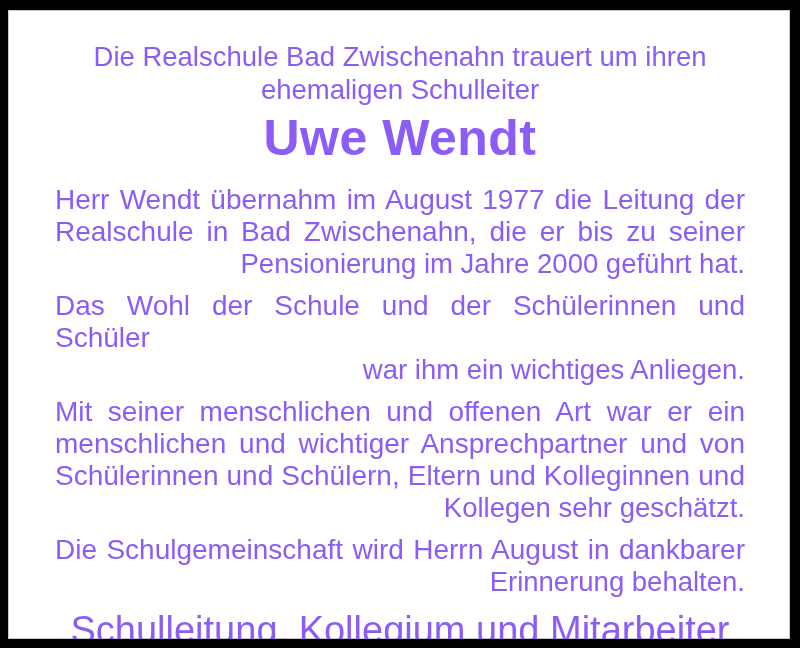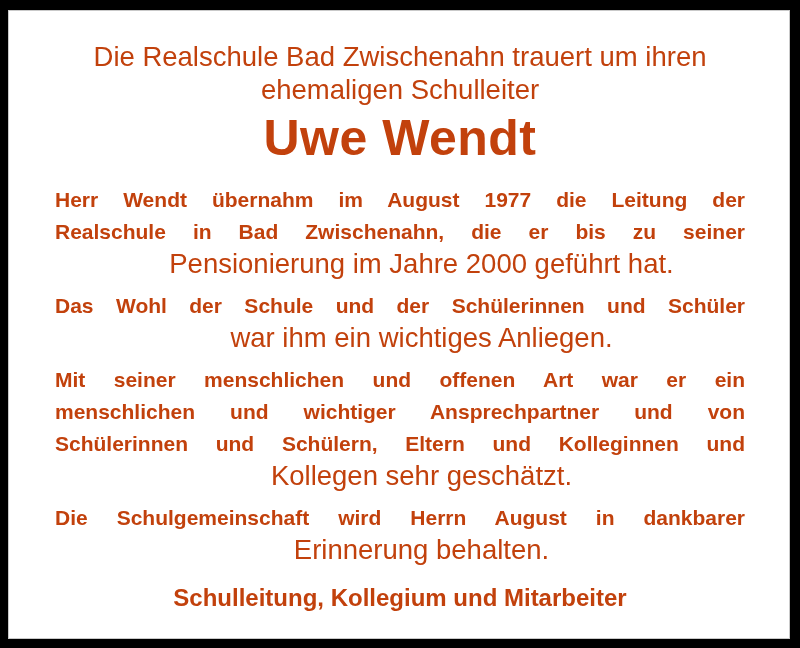--- a/index.html
+++ b/index.html
@@ -12,21 +12,21 @@
     box-sizing: border-box;
     width: 800px;
     height: 648px;
     background: #ffffff;
     border-style: solid;
     border-color: #000000;
     border-width: 10px 10px 9px 8px;
     box-shadow: inset 0 0 0 1px #c9c9c9;
     padding: 30px 45px 0 47px;
     font-family: "Liberation Sans", sans-serif;
-    color: #c2410c;
+    color: #8b5cf6;
     overflow: hidden;
   }
   .hline {
     font-size: 27.5px;
     line-height: 33px;
     text-align: center;
     white-space: nowrap;
   }
   .name {
     margin: 4px 0 0 0;
@@ -36,39 +36,37 @@
     text-align: center;
     letter-spacing: 0.5px;
   }
   .para {
     margin: 10px 0 0 0;
   }
   .para.first {
     margin-top: 18px;
   }
   .jline {
-    font-size: 21px;
+    font-size: 28px;
     line-height: 32px;
     text-align: justify;
     text-align-last: justify;
-    font-weight: bold;
   }
   .lline {
     font-size: 27.5px;
     line-height: 32px;
-    text-align: center;
+    text-align: right;
     margin-left: 43px;
   }
   .signature {
     margin-top: 14px;
-    font-size: 24px;
+    font-size: 38px;
     line-height: 36px;
     text-align: center;
     white-space: nowrap;
-    font-weight: bold;
   }
 </style>
 </head>
 <body>
 
 <div class="card">
 
   <div class="header">
     <div class="hline">Die Realschule Bad Zwischenahn trauert um ihren</div>
     <div class="hline">ehemaligen Schulleiter</div>

